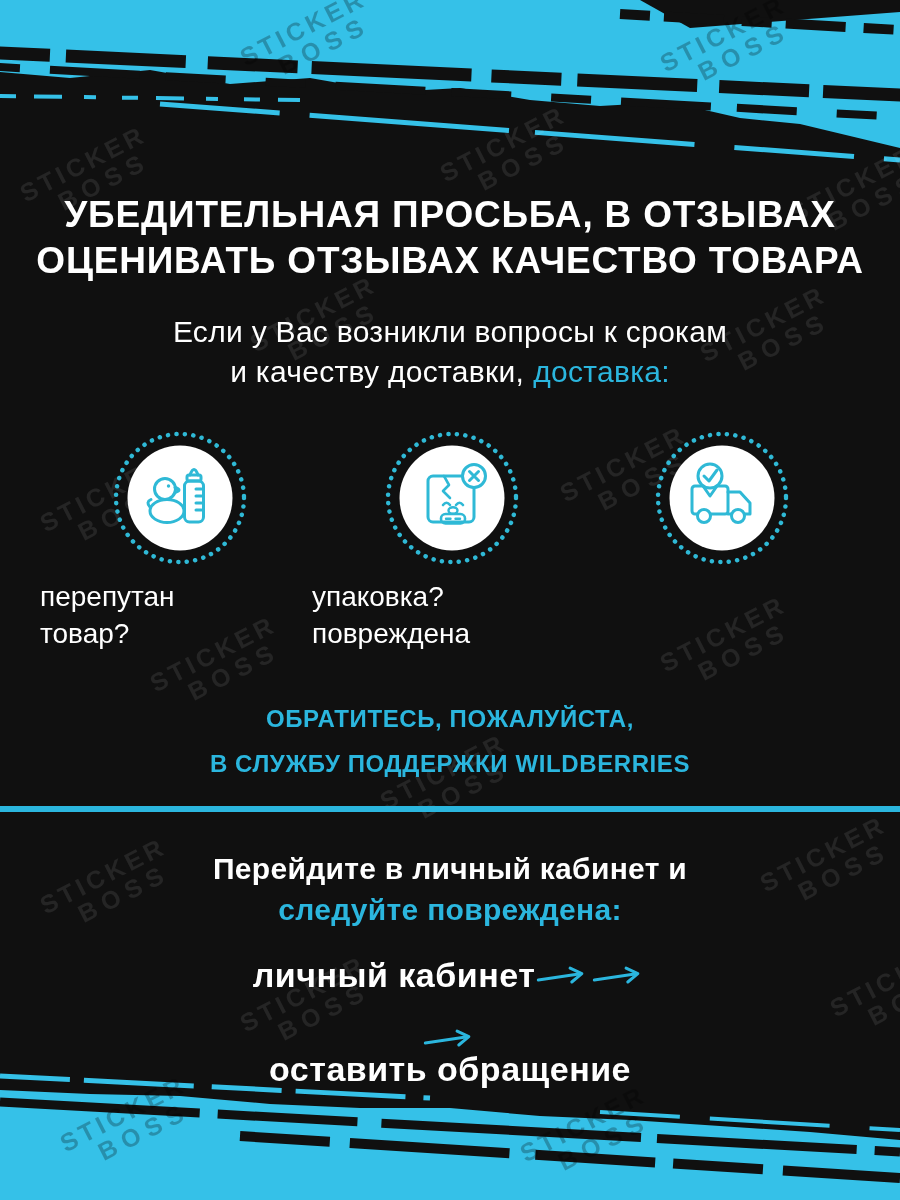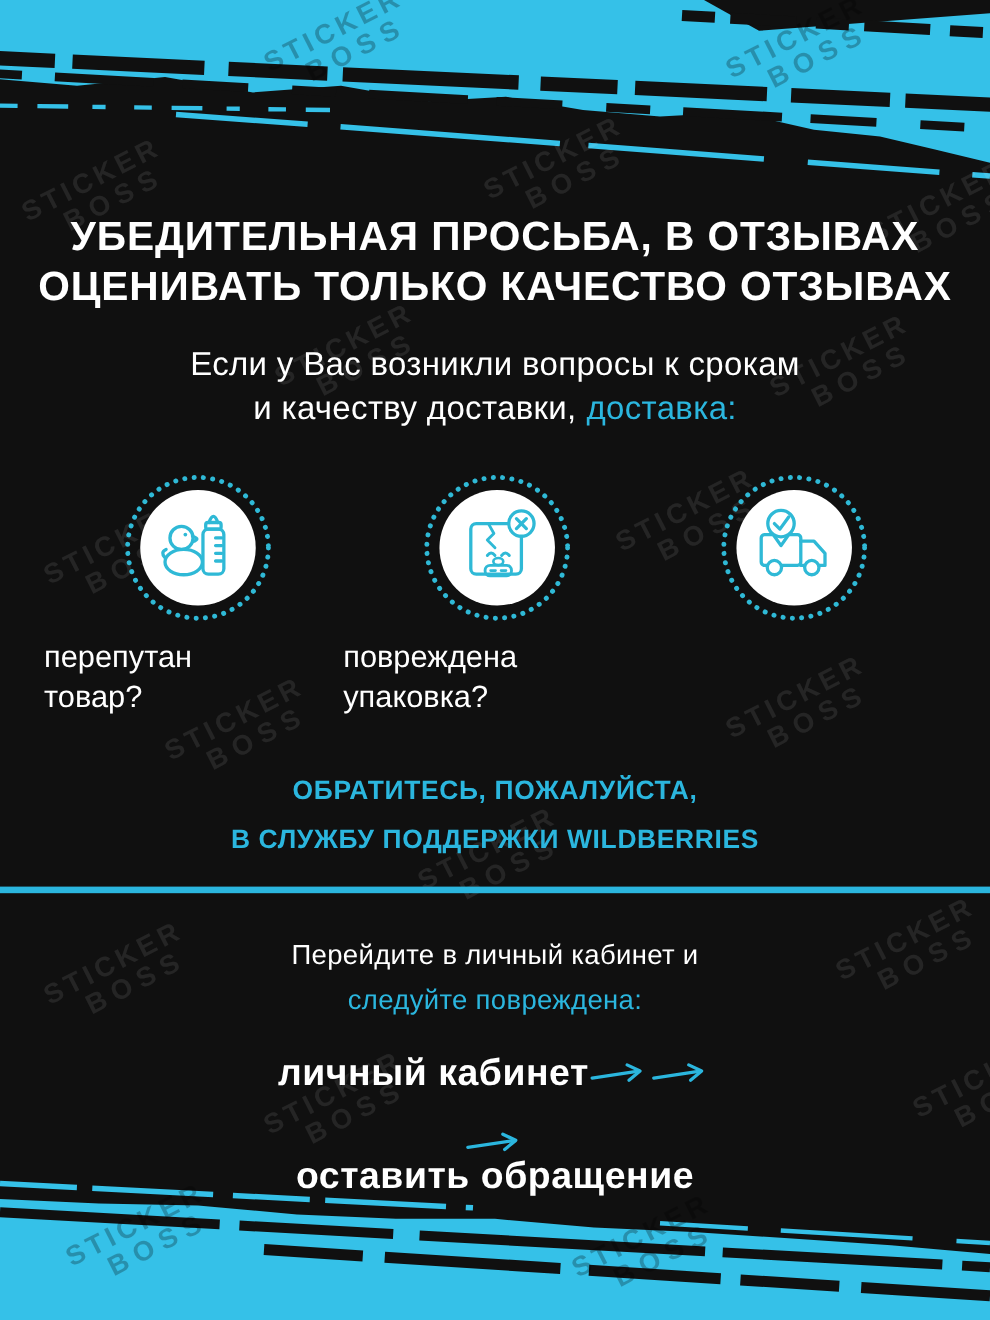--- a/index.html
+++ b/index.html
@@ -32,21 +32,21 @@
   .txt{position:absolute;left:0;right:0;text-align:center;}
   .title{top:192px;color:var(--white);font-size:37px;font-weight:800;letter-spacing:0.8px;line-height:46px;}
   .subtitle{top:312px;color:var(--white);font-size:30px;font-weight:400;line-height:40px;letter-spacing:0.3px;}
   .accent{color:var(--accent);}
   .gap{margin-right:9px;}
   .issue{position:absolute;top:428px;width:280px;}
   .issue svg{display:block;margin:0 auto;}
   .issue .cap{margin-top:10px;color:var(--white);font-size:28px;line-height:37px;font-weight:400;}
   .cta{top:696px;color:var(--accent);font-size:24px;font-weight:800;letter-spacing:0.6px;line-height:45px;}
   .divider{position:absolute;top:806px;left:0;width:900px;height:6px;background:var(--accent);z-index:3;}
-  .instructions{top:848px;color:var(--white);font-size:25px;font-weight:400;line-height:41px;letter-spacing:0.3px;}
+  .instructions{top:848px;color:var(--white);font-size:30px;font-weight:700;line-height:41px;letter-spacing:0.3px;}
   .steps{position:absolute;left:0;right:0;display:flex;justify-content:center;align-items:center;
          gap:0;color:var(--white);font-weight:800;font-size:34px;letter-spacing:0.5px;}
   .steps-1{top:956px;}
   .steps-2{top:1028px;flex-direction:column;}
   .arrow{transform:rotate(-7deg);flex:0 0 auto;}
 </style>
 </head>
 <body>
 
 <div class="canvas">
@@ -141,21 +141,21 @@
     <div class="wm wm-dark" style="left:520px;top:1110px">
         <span>STICKER</span>
         <span class="wm-b">BOSS</span>
       </div>
   </div>
 
   <div class="content">
 
     <div class="txt title">
       <div>УБЕДИТЕЛЬНАЯ ПРОСЬБА, В ОТЗЫВАХ</div>
-      <div>ОЦЕНИВАТЬ ТОЛЬКО КАЧЕСТВО ОТЗЫВАХ</div>
+      <div>ОЦЕНИВАТЬ ОТЗЫВАХ КАЧЕСТВО ТОВАРА</div>
     </div>
 
     <div class="txt subtitle">
       <div>Если у Вас возникли вопросы к срокам</div>
       <div>
         <span class="gap">и качеству доставки,</span><span class="accent">доставка:</span>
       </div>
     </div>
 
     <div class="issue" style="left:40px">
@@ -190,22 +190,22 @@
           <path d="M27 43 q3.5 -4.5 7 0" stroke-width="2.6"></path>
           <path d="M40 43 q3.5 -4.5 7 0" stroke-width="2.6"></path>
           <ellipse cx="37" cy="48.5" rx="4.5" ry="3.2" stroke-width="2.4"></ellipse>
           <rect x="25" y="52" width="24" height="9.5" rx="4.5" stroke-width="2.6"></rect>
           <path d="M30 56.7 H34.5 M39.5 56.7 H44" stroke-width="2.4"></path>
           <circle cx="58" cy="14" r="11.5" fill="#ffffff"></circle>
           <path d="M53.5 9.5 L62.5 18.5 M62.5 9.5 L53.5 18.5"></path>
         </g>
       </svg>
       <div class="cap">
+        <div>упаковка?</div>
         <div>повреждена</div>
-        <div>упаковка?</div>
       </div>
     </div>
 
     <div class="issue" style="left:582px">
       <svg width="140" height="140" viewBox="0 0 140 140" fill="none" stroke="#2fb9d6" stroke-width="3" stroke-linecap="round" stroke-linejoin="round">
         <circle cx="70" cy="70" r="64" stroke-width="4.5" stroke-dasharray="0.1 8.4"></circle>
         <circle cx="70" cy="70" r="52.5" fill="#ffffff" stroke="none"></circle>
         <g transform="translate(34,34)">
           <rect x="6" y="24" width="36" height="28" rx="3"></rect>
           <path d="M42 30 H54 L64 41 V52 H42"></path>

